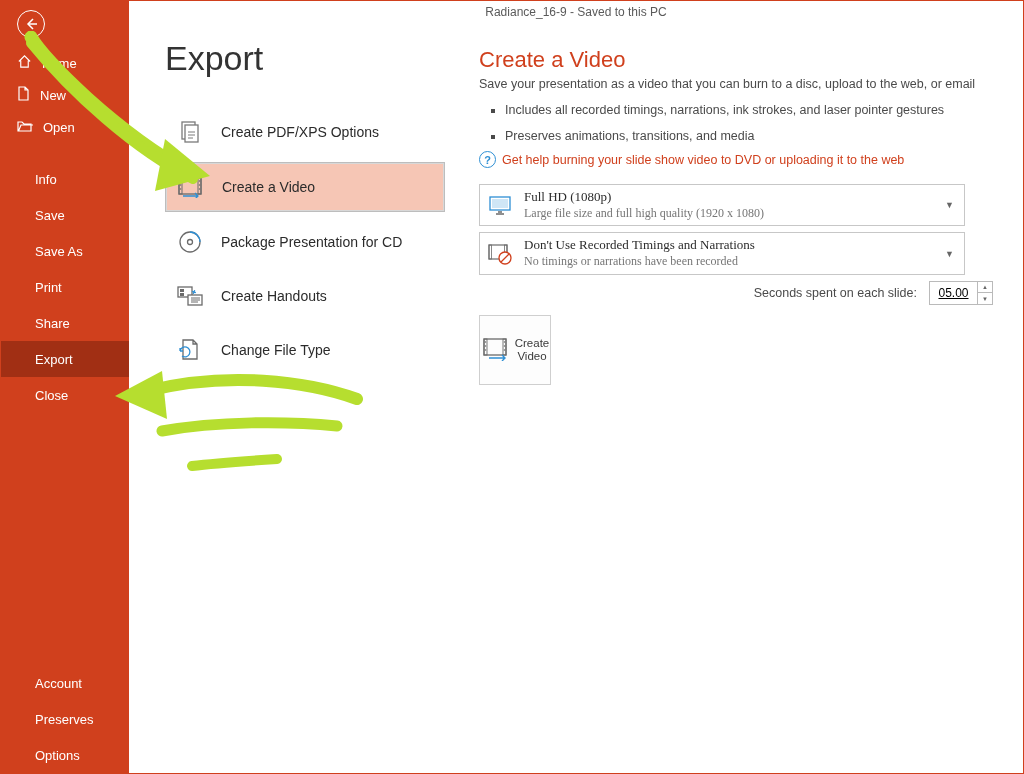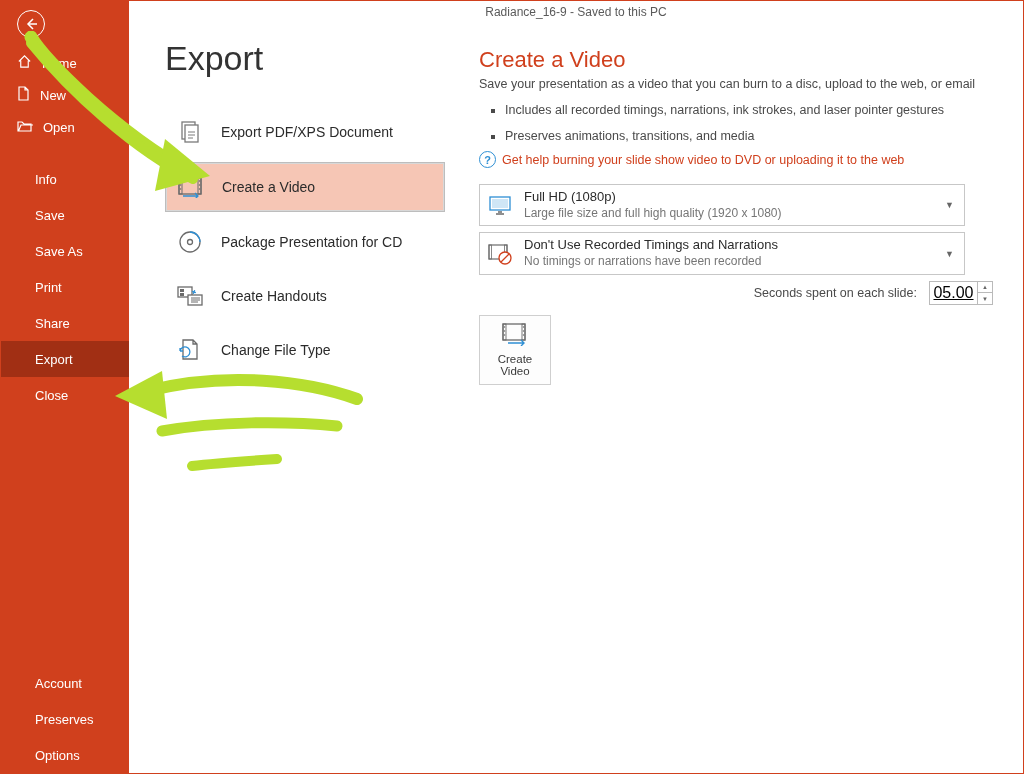--- a/index.html
+++ b/index.html
@@ -180,20 +180,21 @@
     width: 486px;
     border: 1px solid #c7c7c7;
     display: flex;
     align-items: center;
     padding: 4px 6px;
     gap: 10px;
     margin-bottom: 6px;
     background: #fff;
     cursor: pointer;
     box-sizing: border-box;
+    font-family: Liberation Serif, serif;
   }
   .combo .ic {
     width: 28px;
     display: flex;
     justify-content: center;
   }
   .combo .txt {
     flex: 1;
     line-height: 1.3;
   }
@@ -223,21 +224,21 @@
   .spinner {
     width: 62px;
     height: 22px;
     border: 1px solid #bababa;
     display: flex;
     align-items: stretch;
   }
   .spinner input {
     flex: 1;
     border: none;
-    font-size: 16px;
+    font-size: 12px;
     text-align: center;
     outline: none;
     width: 100%;
     padding: 0;
     text-decoration: underline;
   }
   .spin-btns {
     width: 14px;
     display: flex;
     flex-direction: column;
@@ -255,21 +256,21 @@
   .spin-btns div:first-child {
     border-bottom: 1px solid #bababa;
   }
 
   .create-video-btn {
     width: 70px;
     height: 68px;
     border: 1px solid #cfcfcf;
     background: #fdfdfd;
     display: flex;
-    flex-direction: column;
+    flex-direction: row;
     align-items: center;
     justify-content: center;
     font-size: 11.5px;
     color: #3a3a3a;
     cursor: pointer;
     gap: 4px;
     line-height: 1.1;
     text-align: center;
   }
 
@@ -372,21 +373,21 @@
         <div class="options">
 
           <div class="option">
             <span class="icon-slot">
               <svg width="26" height="26" viewBox="0 0 26 26">
                   <rect x="5" y="3" width="13" height="17" stroke="#7a7a7a" stroke-width="1.3" fill="none"></rect>
                   <rect x="8" y="6" width="13" height="17" stroke="#7a7a7a" stroke-width="1.3" fill="#fff"></rect>
                   <path d="M11 13 H18 M11 16 H18 M11 19 H16" stroke="#7a7a7a" stroke-width="1"></path>
                 </svg>
             </span>
-            <span>Export PDF/XPS Document</span>
+            <span>Create PDF/XPS Options</span>
           </div>
 
           <div class="option selected">
             <span class="icon-slot">
               <svg width="28" height="22" viewBox="0 0 28 22">
                   <rect x="2" y="2" width="22" height="16" stroke="#6b6b6b" stroke-width="1.3" fill="none"></rect>
                   <rect x="2" y="2" width="3" height="16" fill="none" stroke="#6b6b6b" stroke-width="1"></rect>
                   <rect x="21" y="2" width="3" height="16" fill="none" stroke="#6b6b6b" stroke-width="1"></rect>
                   <circle cx="3.5" cy="5" r="0.8" fill="#6b6b6b"></circle>
                   <circle cx="3.5" cy="9" r="0.8" fill="#6b6b6b"></circle>

